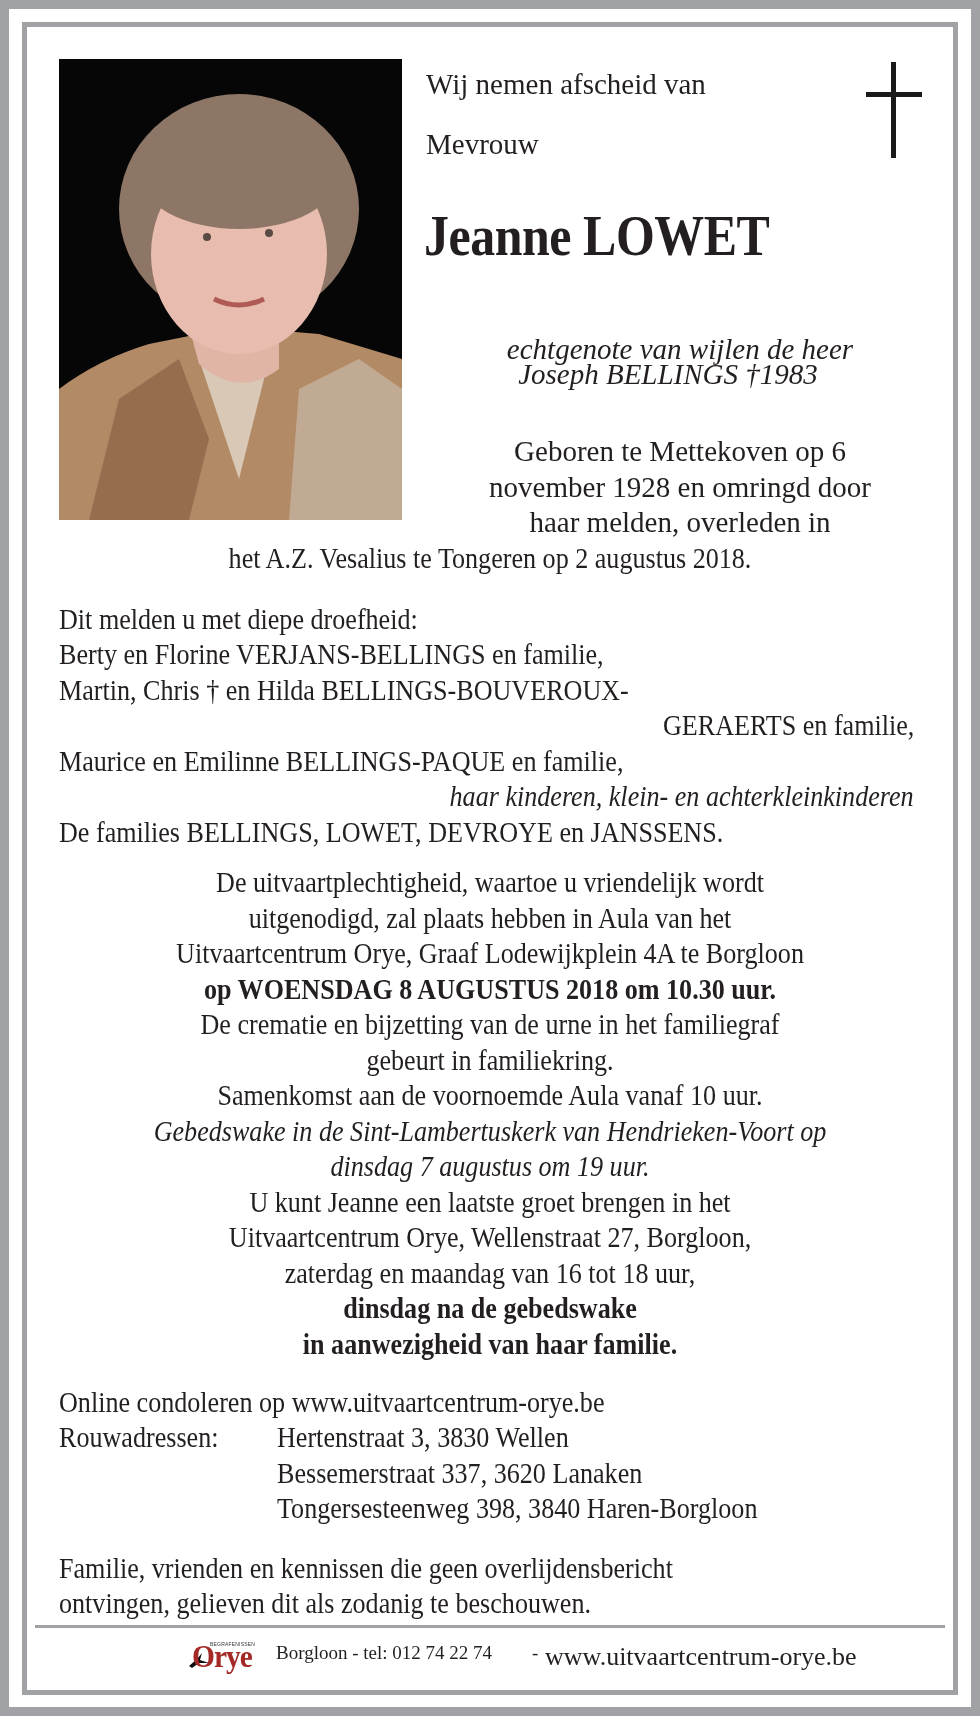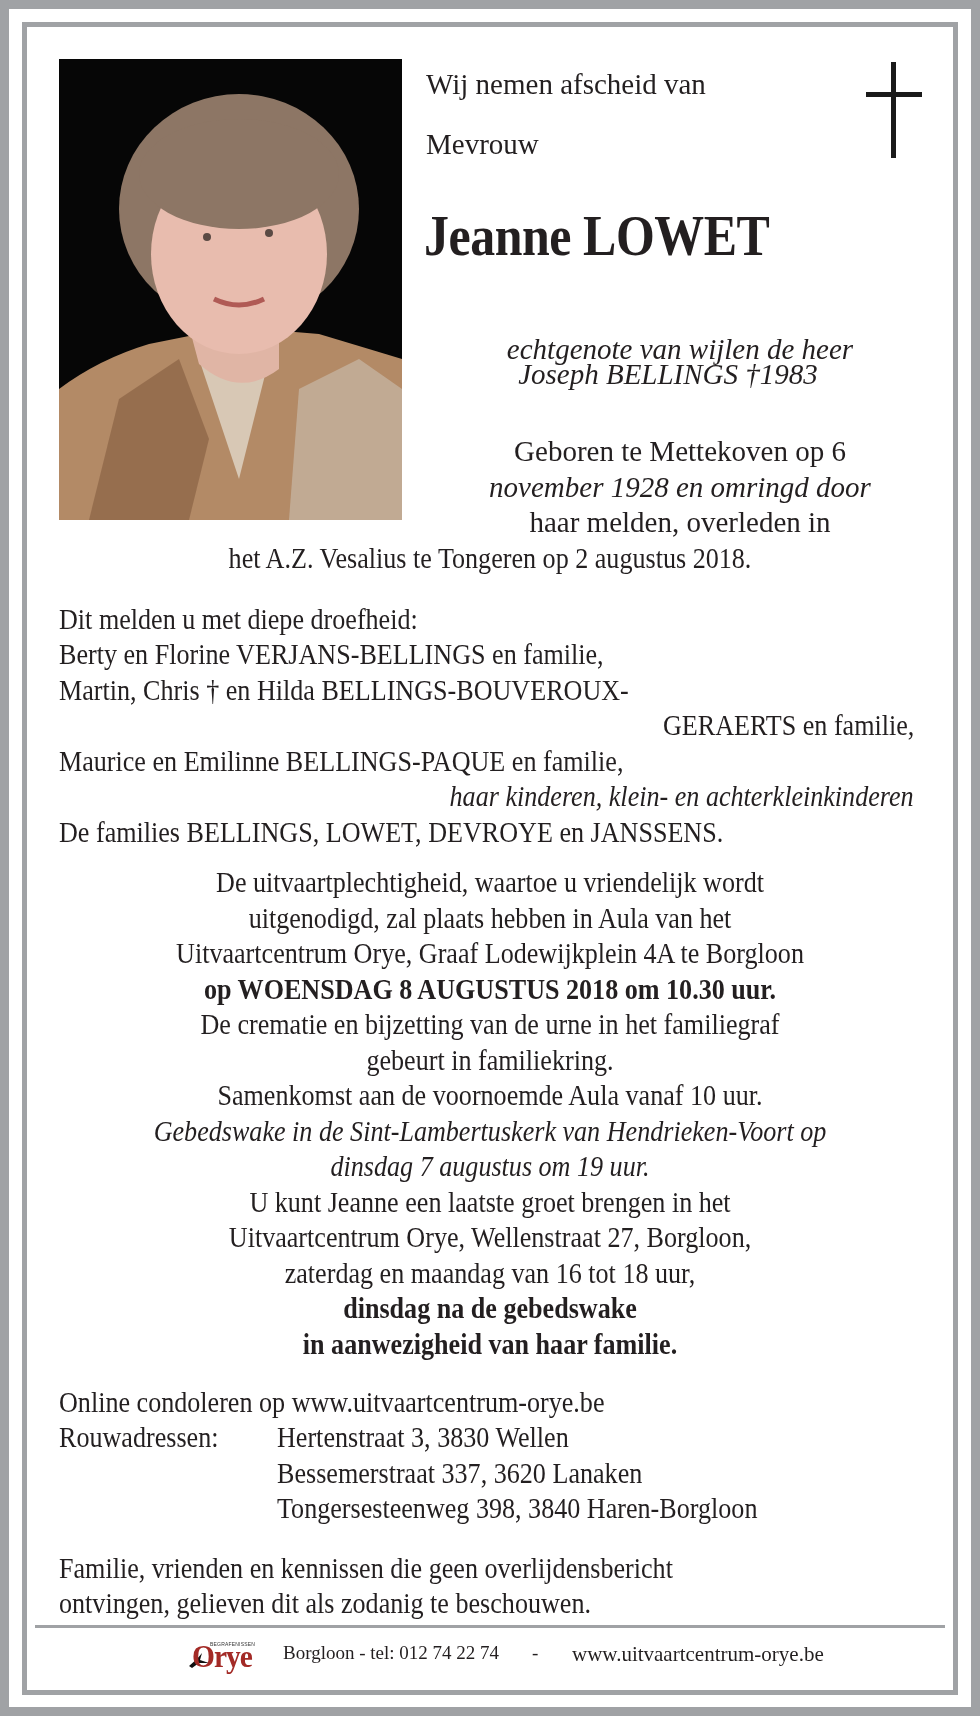--- a/index.html
+++ b/index.html
@@ -34,23 +34,23 @@
   }
   .center { text-align: center; }
   .italic { font-style: italic; }
   .bold { font-weight: bold; }
   .cond { transform: scaleX(0.9); transform-origin: center top; }
   .condL { transform: scaleX(0.9); transform-origin: left top; }
   .condR { transform: scaleX(0.9); transform-origin: right top; }
 
   .footer-line { position: absolute; left: 35px; top: 1625px; width: 910px; height: 3px; background: #a0a2a5; }
   .footer { position: absolute; left: 0; top: 1639px; width: 892px; height: 32px; }
-  .footer-text { position: absolute; left: 283px; top: 3px; font-size: 19px; white-space: nowrap; color: #231f20; }
+  .footer-text { position: absolute; left: 276px; top: 3px; font-size: 19px; white-space: nowrap; color: #231f20; }
   .footer-sep { position: absolute; left: 532px; top: 3px; font-size: 19px; }
-  .footer-url { position: absolute; left: 572px; top: 3px; font-size: 21px; white-space: nowrap; }
+  .footer-url { position: absolute; left: 545px; top: 3px; font-size: 26px; white-space: nowrap; }
   .logo { position: absolute; left: 184px; top: 0px; width: 70px; height: 32px; }
   .logo .word { position: absolute; left: 8px; top: 0px; font-size: 31px; color: #a32a26; font-weight: bold; letter-spacing: -1px; transform: scaleX(0.95); transform-origin: left top; }
   .logo .small { position: absolute; left: 26px; top: 2px; font-size: 5px; color: #333; letter-spacing: 0.2px; font-family: "Liberation Sans", sans-serif; }
 </style>
 </head>
 <body>
 
 <div class="outer-frame"></div>
 <div class="inner-frame"></div>
 
@@ -81,21 +81,21 @@
 </div>
 
 <div class="abs intro" style="top:68px;">Wij nemen afscheid van</div>
 <div class="abs intro" style="top:128px;">Mevrouw</div>
 <div class="abs name">Jeanne LOWET</div>
 
 <div class="abs italic t28 center" style="left:420px; width:520px; top:332px;">echtgenote van wijlen de heer</div>
 <div class="abs italic t28 center" style="left:408px; width:520px; top:357px;">Joseph BELLINGS †1983</div>
 
 <div class="abs t28 center" style="left:420px; width:520px; top:434px;">Geboren te Mettekoven op 6</div>
-<div class="abs t28 center" style="left:420px; width:520px; top:470px;font-style:italic;">november 1928 en omringd door</div>
+<div class="abs t28 center" style="left:420px; width:520px; top:470px;">november 1928 en omringd door</div>
 <div class="abs t28 center" style="left:420px; width:520px; top:505px;">haar melden, overleden in</div>
 <div class="abs t28 center cond" style="left:40px; width:900px; top:541px;">het A.Z. Vesalius te Tongeren op 2 augustus 2018.</div>
 
 <div class="abs t28 condL" style="left:59px; top:602px;">Dit melden u met diepe droefheid:</div>
 <div class="abs t28 condL" style="left:59px; top:637px;">Berty en Florine VERJANS-BELLINGS en familie,</div>
 <div class="abs t28 condL" style="left:59px; top:673px;">Martin, Chris † en Hilda BELLINGS-BOUVEROUX-</div>
 <div class="abs t28 condR" style="right:66px; top:708px;">GERAERTS en familie,</div>
 <div class="abs t28 condL" style="left:59px; top:744px;">Maurice en Emilinne BELLINGS-PAQUE en familie,</div>
 <div class="abs t28 italic condR" style="right:66px; top:779px;">haar kinderen, klein- en achterkleinkinderen</div>
 <div class="abs t28 condL" style="left:59px; top:815px;">De families BELLINGS, LOWET, DEVROYE en JANSSENS.</div>

